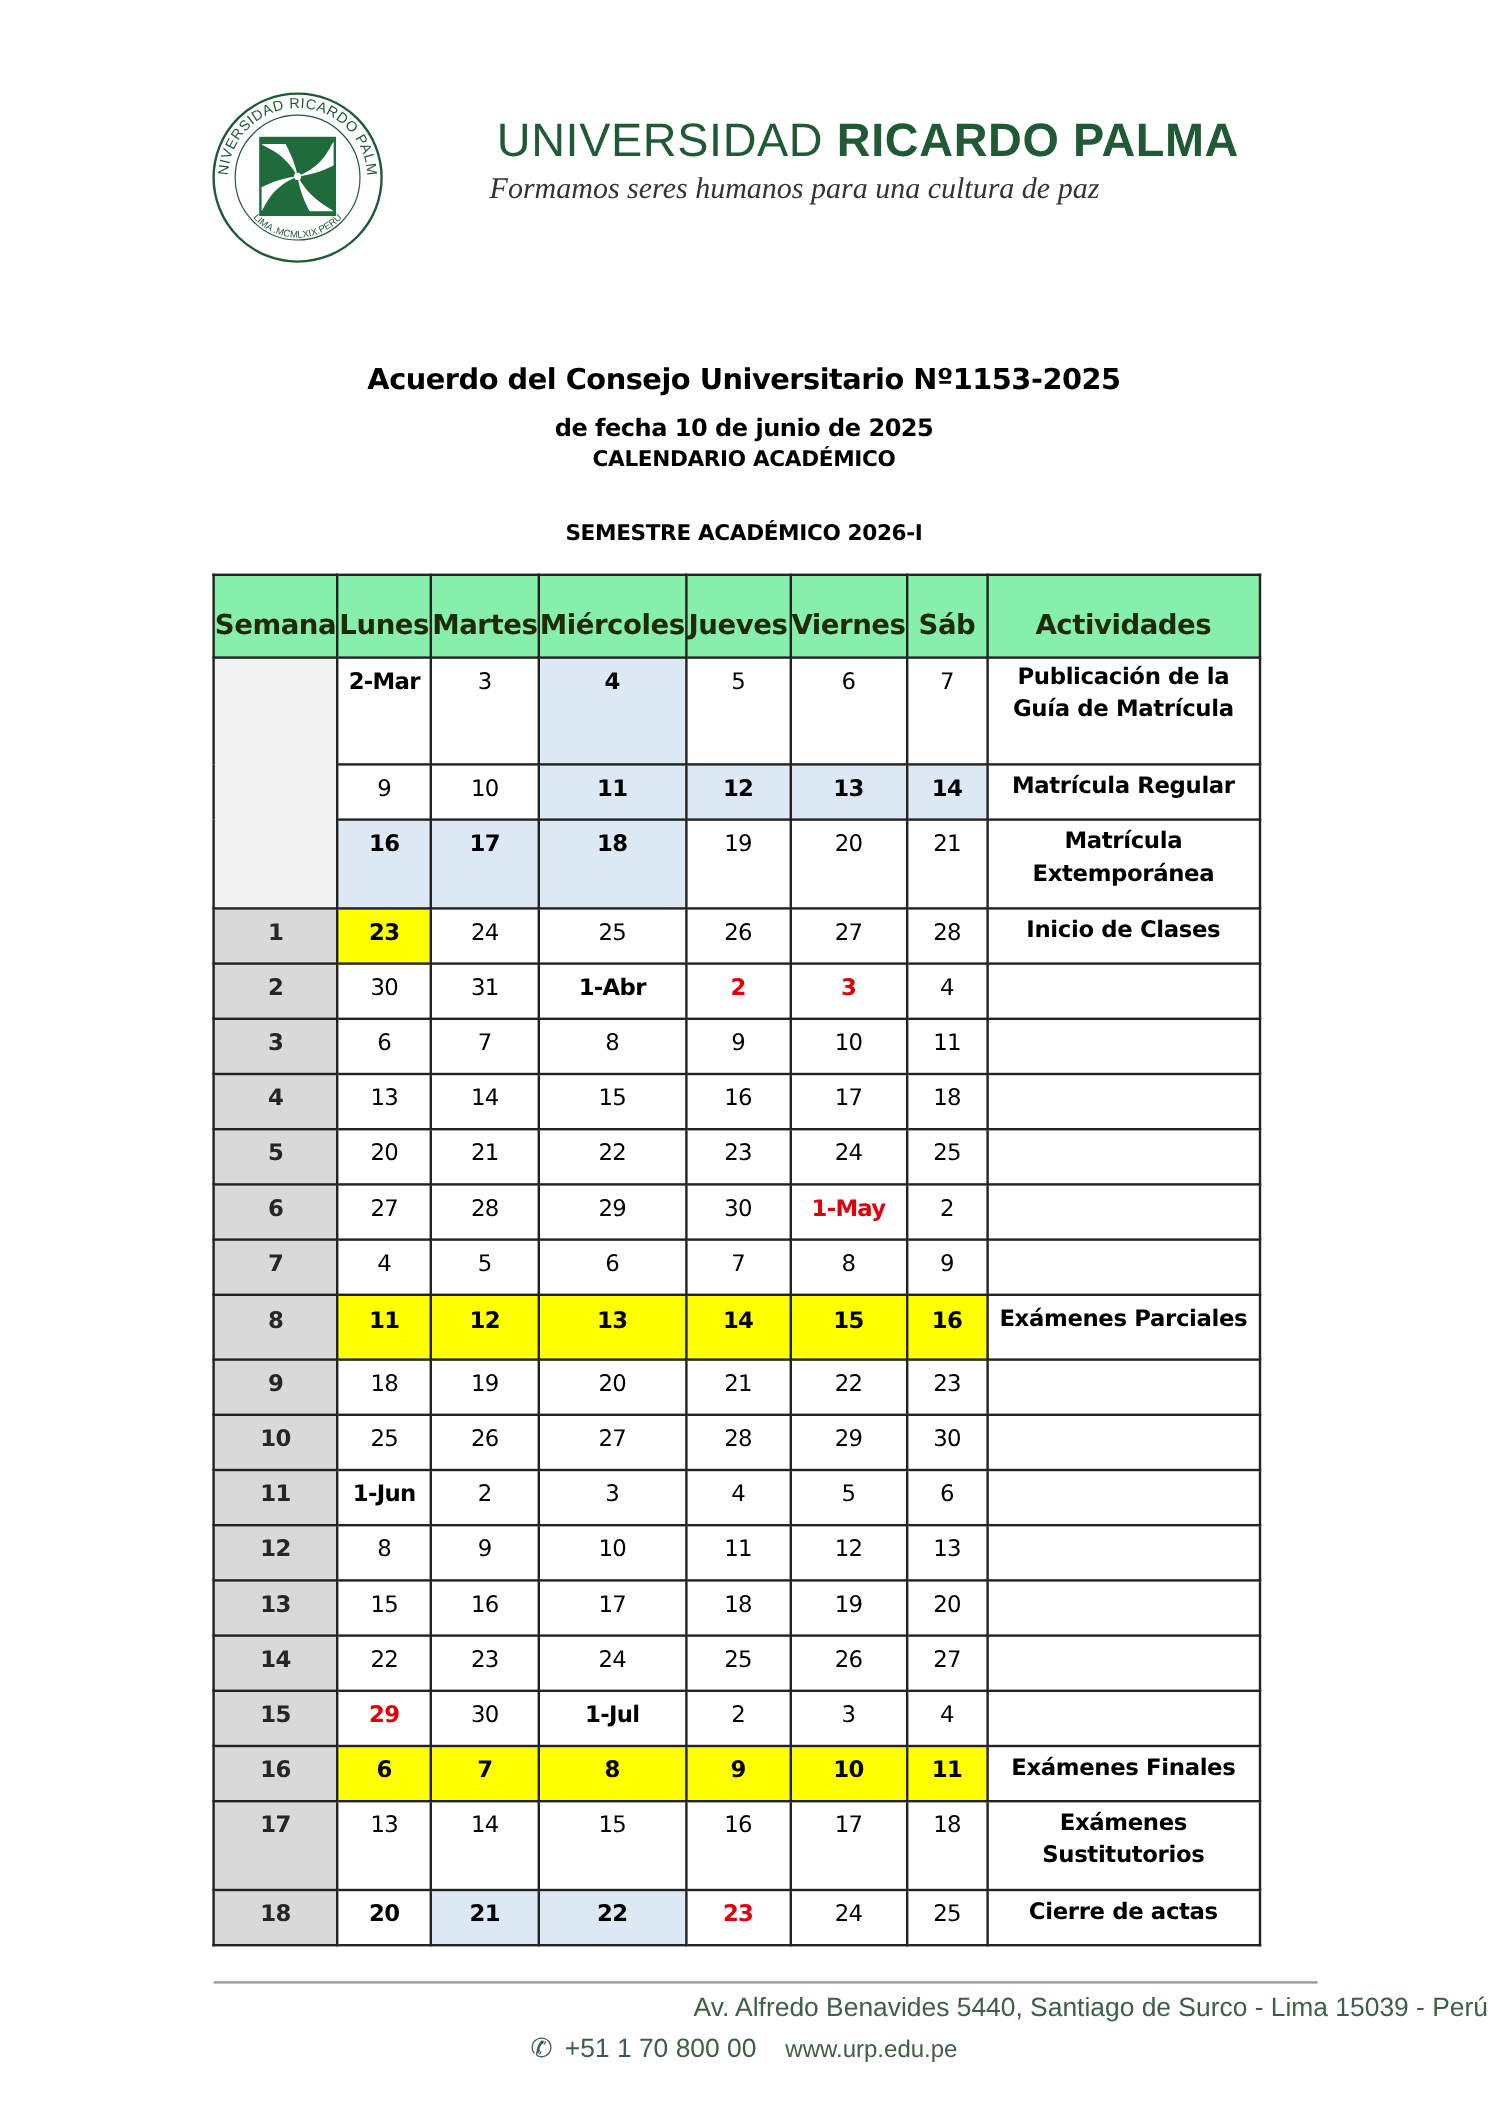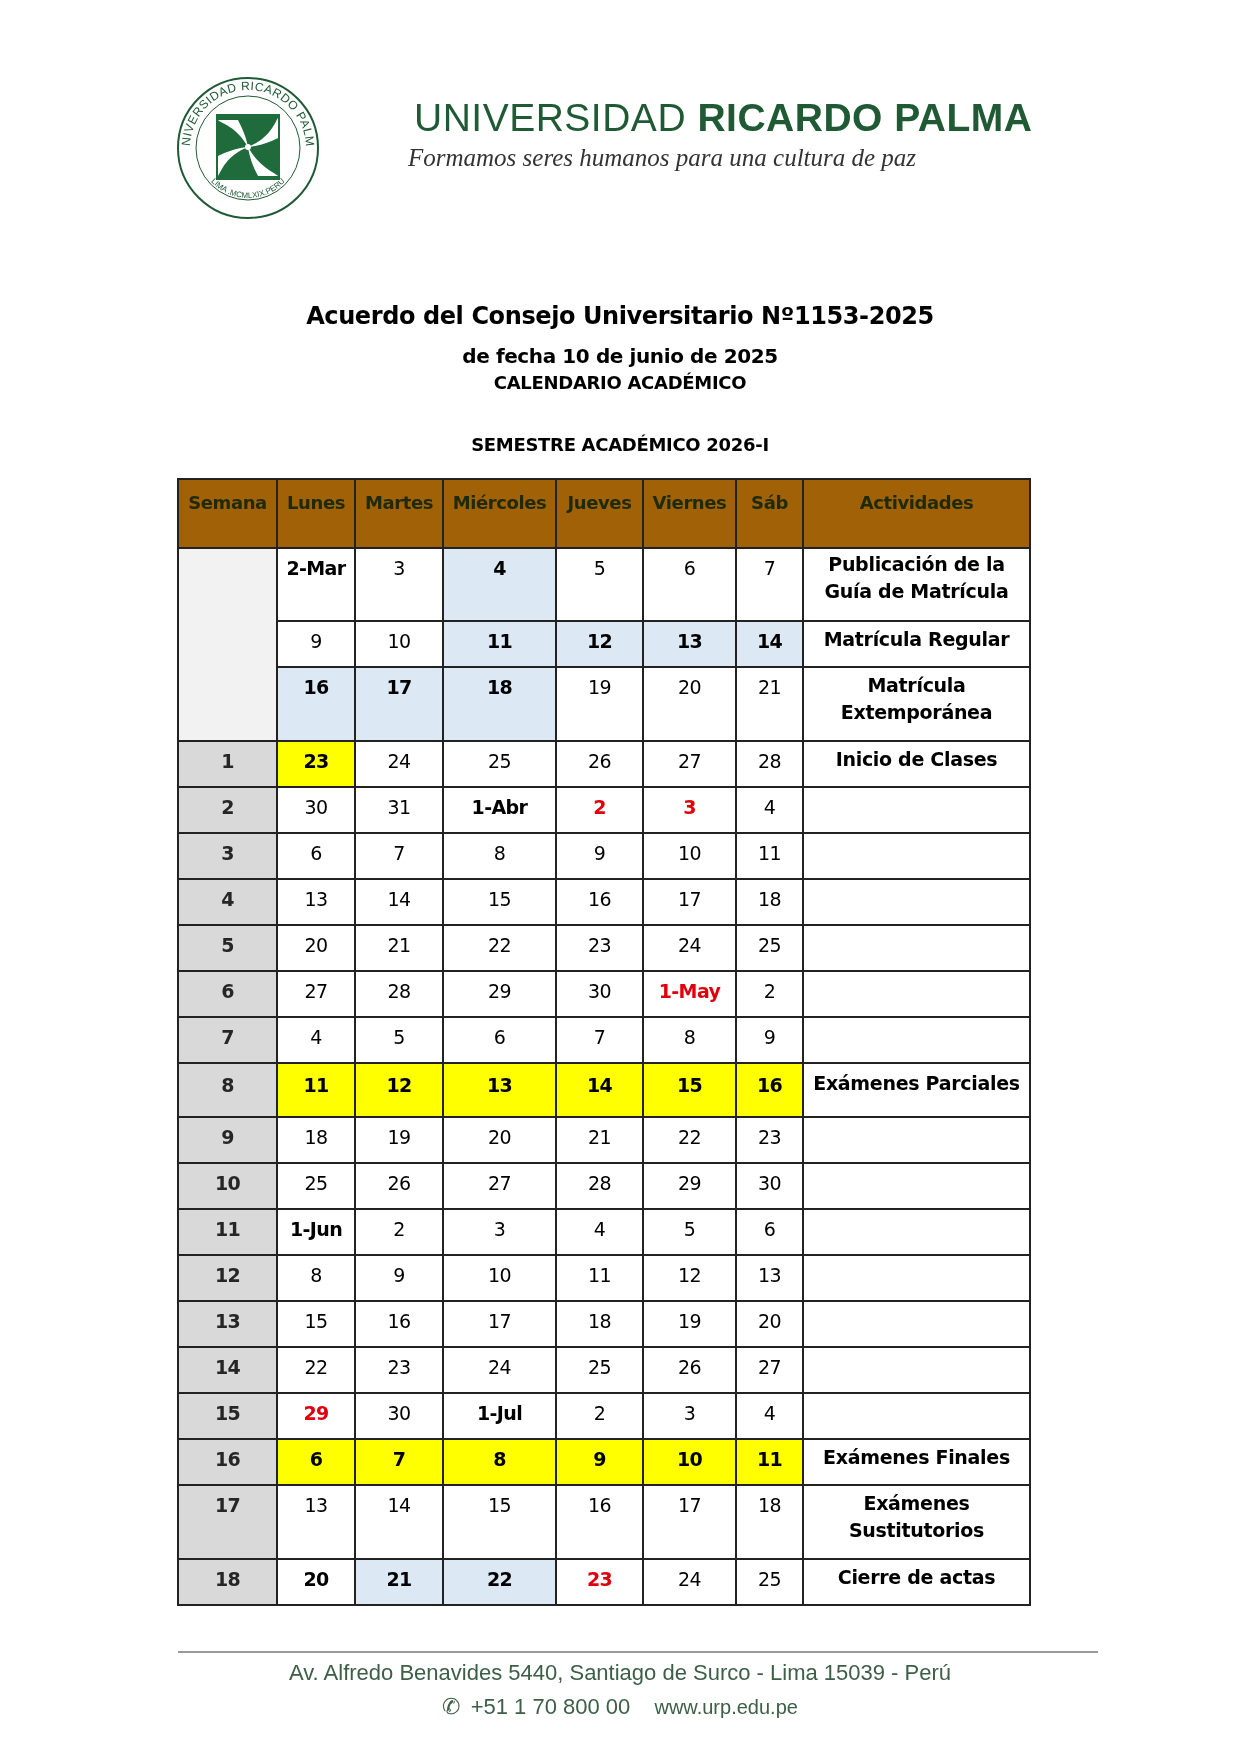--- a/index.html
+++ b/index.html
@@ -18,40 +18,40 @@
   .title-block { position:absolute; left:0; width:1240px; text-align:center; font-weight:bold; }
   .t1 { top:302px; font-size:24px; font-family:"DejaVu Sans", sans-serif; letter-spacing:-0.4px; }
   .t2 { top:344px; font-size:20px; letter-spacing:-0.4px; }
   .t3 { top:372px; font-size:18px; letter-spacing:-0.3px;text-align:center; }
   .t4 { top:434px; font-size:18px; letter-spacing:-0.3px; }
 
   
   table.cal { position:absolute; left:177px; top:478px; border-collapse:collapse;
               font-family:"DejaVu Sans", sans-serif; table-layout:fixed; }
   table.cal th, table.cal td { border:2px solid #222; text-align:center; padding:0; }
-  table.cal th { background:#a16207; color:#1e2a08; font-size:18px; font-weight:bold;
-                 height:69px; vertical-align:top; padding-top:12px; letter-spacing:-0.4px;
+  table.cal th { background:#86efac; color:#1e2a08; font-size:23px; font-weight:bold;
+                 height:69px; vertical-align:top; padding-top:28px; letter-spacing:-0.4px;
                  box-sizing:border-box; }
   table.cal td { font-size:19px; vertical-align:top; padding-top:8px; box-sizing:border-box;
                  font-family:"DejaVu Sans", sans-serif; letter-spacing:-0.6px; }
   table.cal td.pre-week { background:#f2f2f2; }
   table.cal td.week { background:#d9d9d9; font-weight:bold; color:#262626; }
   table.cal td.day { background:#fff; }
   table.cal td.b { font-weight:bold; }
   table.cal td.blue { background:#dce9f5; }
   table.cal td.yellow { background:#ffff00; }
   table.cal td.red { color:#e0000d; font-weight:bold; }
   table.cal td.act { font-weight:bold; font-size:19px; line-height:27px; padding-top:4px;
                      letter-spacing:-0.3px; }
   .mid td { vertical-align:middle; padding-top:0; }
   .mid td.act { vertical-align:top; padding-top:6px;margin-left:16px; }
 
   
   .foot-rule { position:absolute; left:178px; top:1651px; width:920px; height:2px; background:#9a9a9a; }
-  .foot-addr { position:absolute; left:0; width:1240px; top:1660px; text-align:center;
+  .foot-addr { position:absolute; left:0; width:1240px; top:1660px; text-align:right;
                font-family:"Liberation Sans", sans-serif; font-size:22px; color:#3d5f46; }
   .foot-contact { position:absolute; left:0; width:1240px; top:1694px; text-align:center;
                   font-family:"Liberation Sans", sans-serif; font-size:22px; color:#3d5f46; }
   .foot-contact .phone-icon { display:inline-block; font-size:22px; margin-right:4px; color:#3d5f46; }
   .foot-contact .web { margin-left:18px; font-size:20px; }
 </style>
 </head>
 <body>
 
 <svg class="seal" viewBox="0 0 144 144">
@@ -106,21 +106,21 @@
       <th>Martes</th>
       <th>Miércoles</th>
       <th>Jueves</th>
       <th>Viernes</th>
       <th>Sáb</th>
       <th>Actividades</th>
     </tr>
   </thead>
   <tbody>
 
-    <tr class="mid" style="height:73px">
+    <tr class="mid" style="height:89px">
       <td class="pre-week" rowspan="3"></td>
       <td class="day b">2-Mar</td>
       <td class="day">3</td>
       <td class="day b blue">4</td>
       <td class="day">5</td>
       <td class="day">6</td>
       <td class="day">7</td>
       <td class="act" style="padding-top:2px">
         <div>Publicación de la</div>
         <div>Guía de Matrícula</div>

